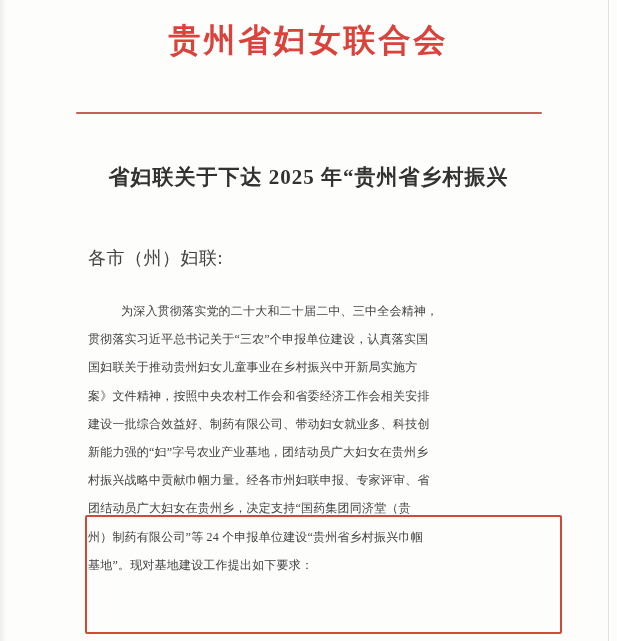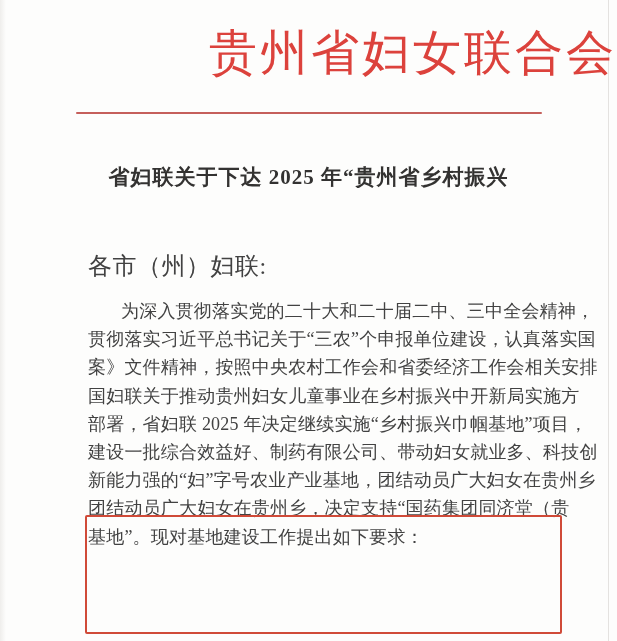--- a/index.html
+++ b/index.html
@@ -15,48 +15,48 @@
     position: absolute; top: 0; right. 8px;
     right: 8px; width: 1px; height: 100%;
     background: #e4e2e0;
   }
   .edge-left {
     position: absolute; top: 0; left: 0; width: 6px; height: 100%;
     background: linear-gradient(to right, #efeeec, rgba(255,255,255,0));
   }
   .header {
     position: absolute; top: 16px; left: 0; width: 100%;
-    text-align: right;
+    text-align: center;
     color: var(--header-red, #dc423c);
-    font-size: 48px; font-weight: normal;
+    font-size: 32px; font-weight: bold;
     letter-spacing: 3px; line-height: 1.55;
     white-space: nowrap;
   }
   .divider {
     position: absolute; top: 112px; left: 76px;
     width: 466px; height: 2px;
     background: var(--divider-red, #c55f5b);
     border-radius: 1px;
   }
   .doc-title {
     position: absolute; top: 157px; left: 0; width: 100%;
     text-align: center;
     color: #333231;
     font-size: 21px; font-weight: bold;
     line-height: 40px; letter-spacing: 1px;
   }
   .salutation {
-    position: absolute; top: 251px; left: 88px;
-    font-size: 24px; color: var(--body-text, #424242);
+    position: absolute; top: 243px; left: 88px;
+    font-size: 18px; color: var(--body-text, #424242);
     height: 30px; line-height: 30px;
     letter-spacing: 0.5px; white-space: nowrap;
   }
   .para {
     position: absolute; top: 297px; left: 88px; width: 484px;
-    font-size: 18px; color: var(--body-text, #424242);
+    font-size: 12px; color: var(--body-text, #424242);
   }
   .para .line {
     height: 28.2px; line-height: 28.2px;
     white-space: nowrap; letter-spacing: 0.2px;
   }
   .para .line.indent { text-indent: 33px; }
   .highlight-box {
     position: absolute; top: 515px; left: 85px;
     width: 477px; height: 119px;
     border: 2px solid var(--highlight-border, #d04a38);
@@ -79,24 +79,25 @@
 
   <div class="doc-title">
     <div>省妇联关于下达 2025 年“贵州省乡村振兴</div>
   </div>
 
   <div class="salutation">各市（州）妇联:</div>
 
   <div class="para">
     <div class="line indent">为深入贯彻落实党的二十大和二十届二中、三中全会精神，</div>
     <div class="line">贯彻落实习近平总书记关于“三农”个申报单位建设，认真落实国</div>
+    <div class="line">国妇联关于推动贵州妇女儿童事业在乡村振兴中开新局实施方</div>
     <div class="line">案》文件精神，按照中央农村工作会和省委经济工作会相关安排</div>
-    <div class="line">国妇联关于推动贵州妇女儿童事业在乡村振兴中开新局实施方</div>
-    <div class="line">部署，省妇联 2025 年决定继续实施“乡村振兴巾帼基地”项目，</div>
     <div class="line">建设一批综合效益好、制药有限公司、带动妇女就业多、科技创</div>
     <div class="line">新能力强的“妇”字号农业产业基地，团结动员广大妇女在贵州乡</div>
+    <div class="line">村振兴战略中贡献巾帼力量。经各市州妇联申报、专家评审、省</div>
     <div class="line">团结动员广大妇女在贵州乡，决定支持“国药集团同济堂（贵</div>
+    <div class="line">州）制药有限公司”等 24 个申报单位建设“贵州省乡村振兴巾帼</div>
     <div class="line">基地”。现对基地建设工作提出如下要求：</div>
   </div>
 
   <div class="highlight-box"></div>
 
 </div>
 
 </body></html>

